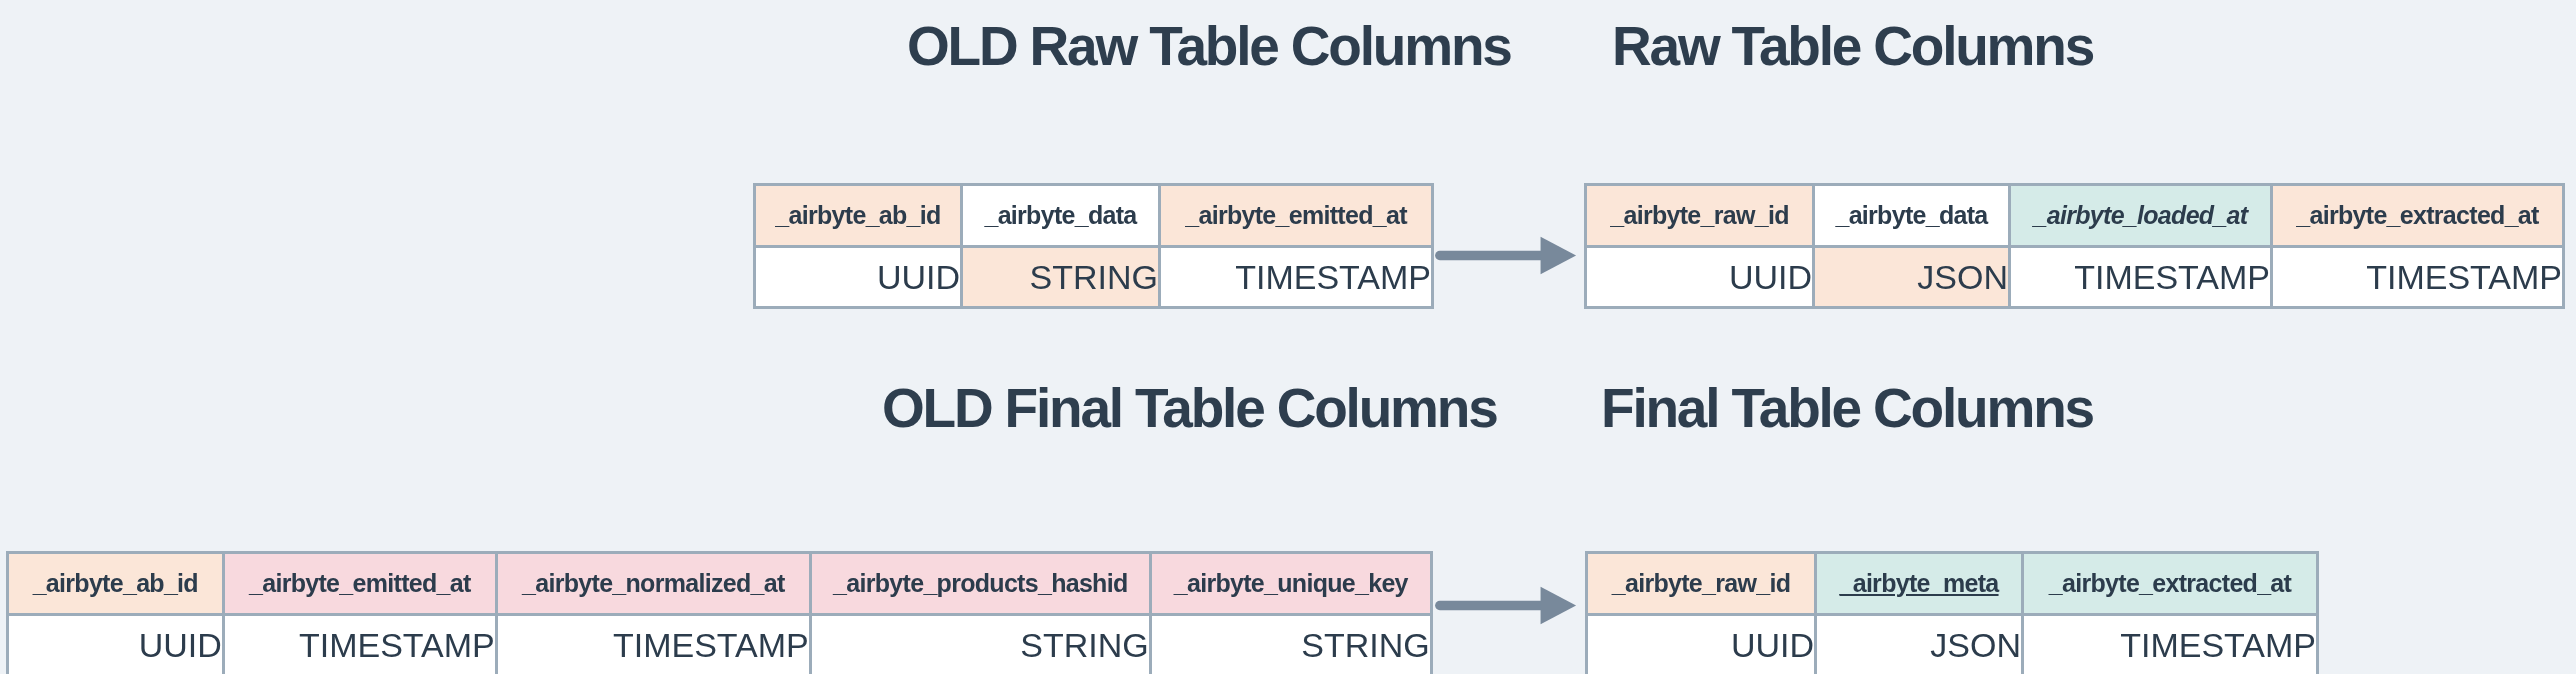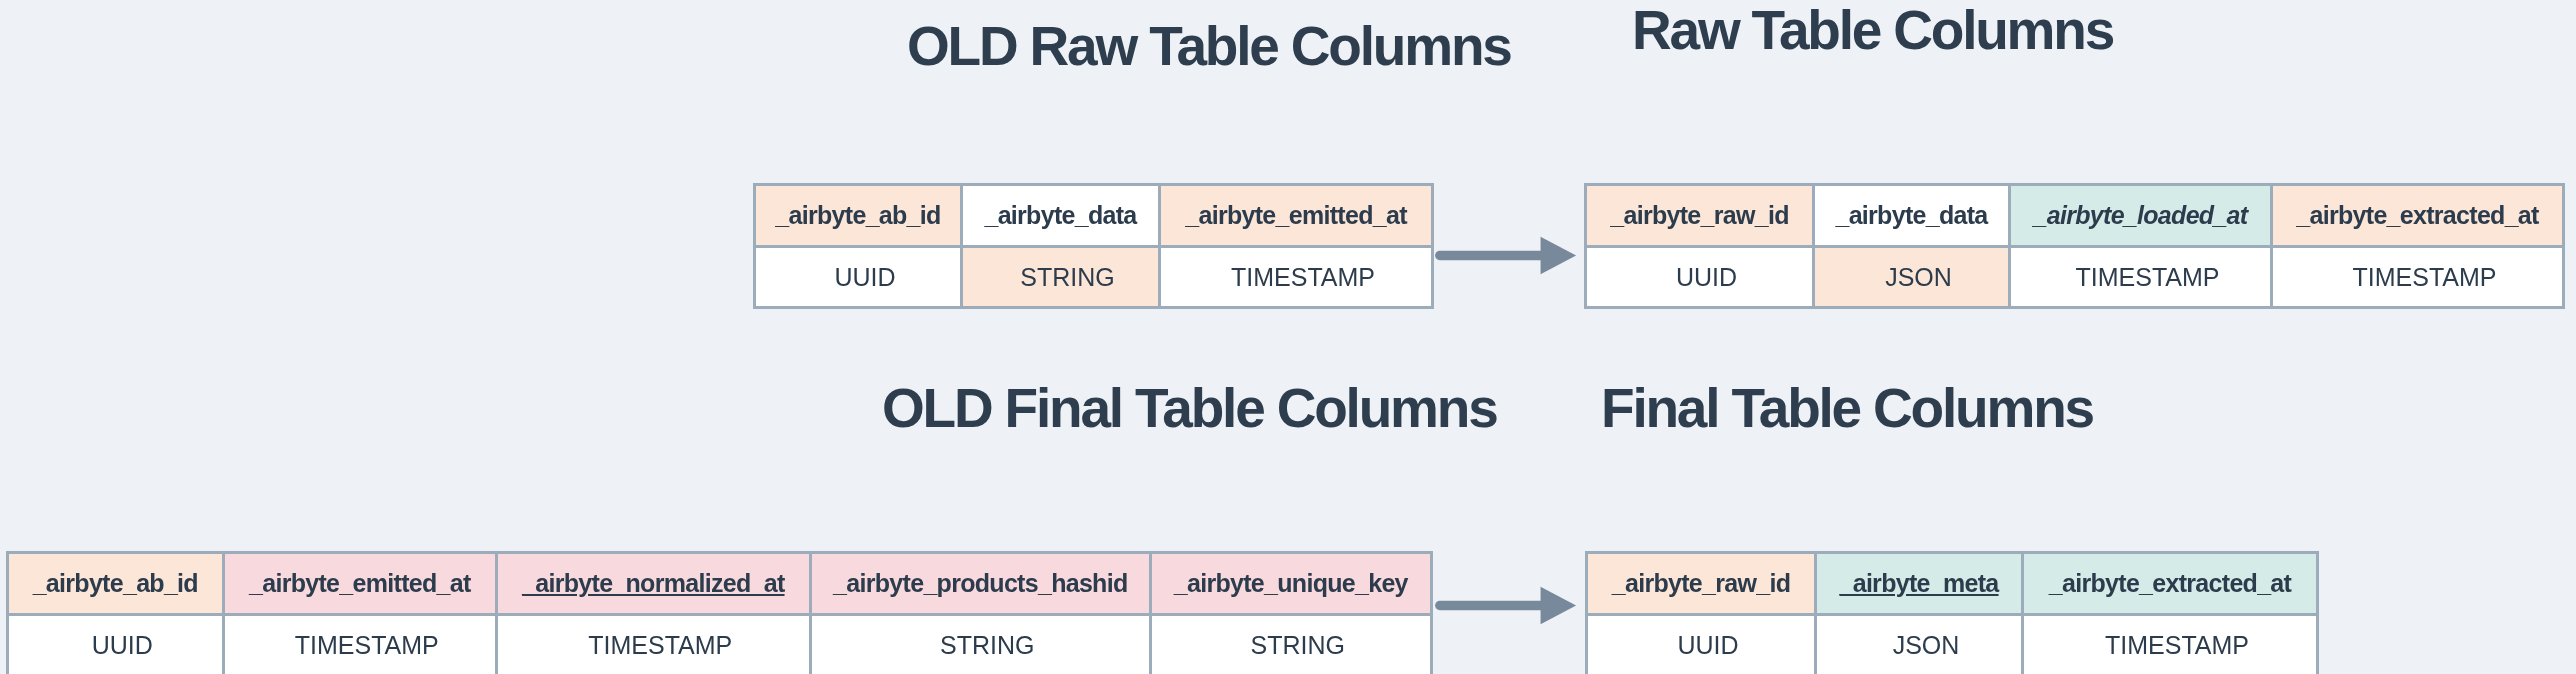--- a/index.html
+++ b/index.html
@@ -37,36 +37,36 @@
   .dtable th {
     height: 62px;
     font-size: 25px;
     font-weight: 700;
     letter-spacing: -0.7px;
     text-align: center;
     vertical-align: middle;
   }
   .dtable td {
     height: 61px;
-    font-size: 25px;
+    font-size: 34px;
     font-weight: 400;
-    text-align: center;
+    text-align: right;
     padding-left: 14px;
     vertical-align: middle;
   }
 
   .arrow { position: absolute; width: 145px; height: 51px; }
 </style>
 </head>
 <body>
 
 <div class="stage">
 
   <div class="title" style="left:907px; top:16px;">OLD Raw Table Columns</div>
-  <div class="title" style="left:1612px; top:0;margin-left:20px;">Raw Table Columns</div>
+  <div class="title" style="left:1612px; top:16px;">Raw Table Columns</div>
   <div class="title" style="left:882px; top:378px;">OLD Final Table Columns</div>
   <div class="title" style="left:1601px; top:378px;">Final Table Columns</div>
 
   <table class="dtable" style="left:753px; top:183px;">
     <colgroup>
         <col style="width:207px">
         <col style="width:198px">
         <col style="width:273px">
       </colgroup>
     <tbody>
@@ -116,21 +116,21 @@
         <col style="width:216px">
         <col style="width:273px">
         <col style="width:314px">
         <col style="width:340px">
         <col style="width:281px">
       </colgroup>
     <tbody>
         <tr>
       <th data-bg="peach" style="background-color: rgb(251, 230, 216);">_airbyte_ab_id</th>
       <th data-bg="pink" style="background-color: rgb(248, 217, 222);">_airbyte_emitted_at</th>
-      <th data-bg="pink" style="background-color: rgb(248, 217, 222); text-decoration: underline;">_airbyte_normalized_at</th>
+      <th data-bg="pink" style="background-color: rgb(248, 217, 222);">_airbyte_normalized_at</th>
       <th data-bg="pink" style="background-color: rgb(248, 217, 222); text-align: center;">_airbyte_products_hashid</th>
       <th data-bg="pink" style="background-color: rgb(248, 217, 222); margin-top: 44px;">_airbyte_unique_key</th>
     </tr>
     <tr>
       <td data-bg="white" style="background-color: rgb(255, 255, 255);">UUID</td>
       <td data-bg="white" style="background-color: rgb(255, 255, 255);">TIMESTAMP</td>
       <td data-bg="white" style="background-color: rgb(255, 255, 255);">TIMESTAMP</td>
       <td data-bg="white" style="background-color: rgb(255, 255, 255);">STRING</td>
       <td data-bg="white" style="background-color: rgb(255, 255, 255);">STRING</td>
     </tr>

